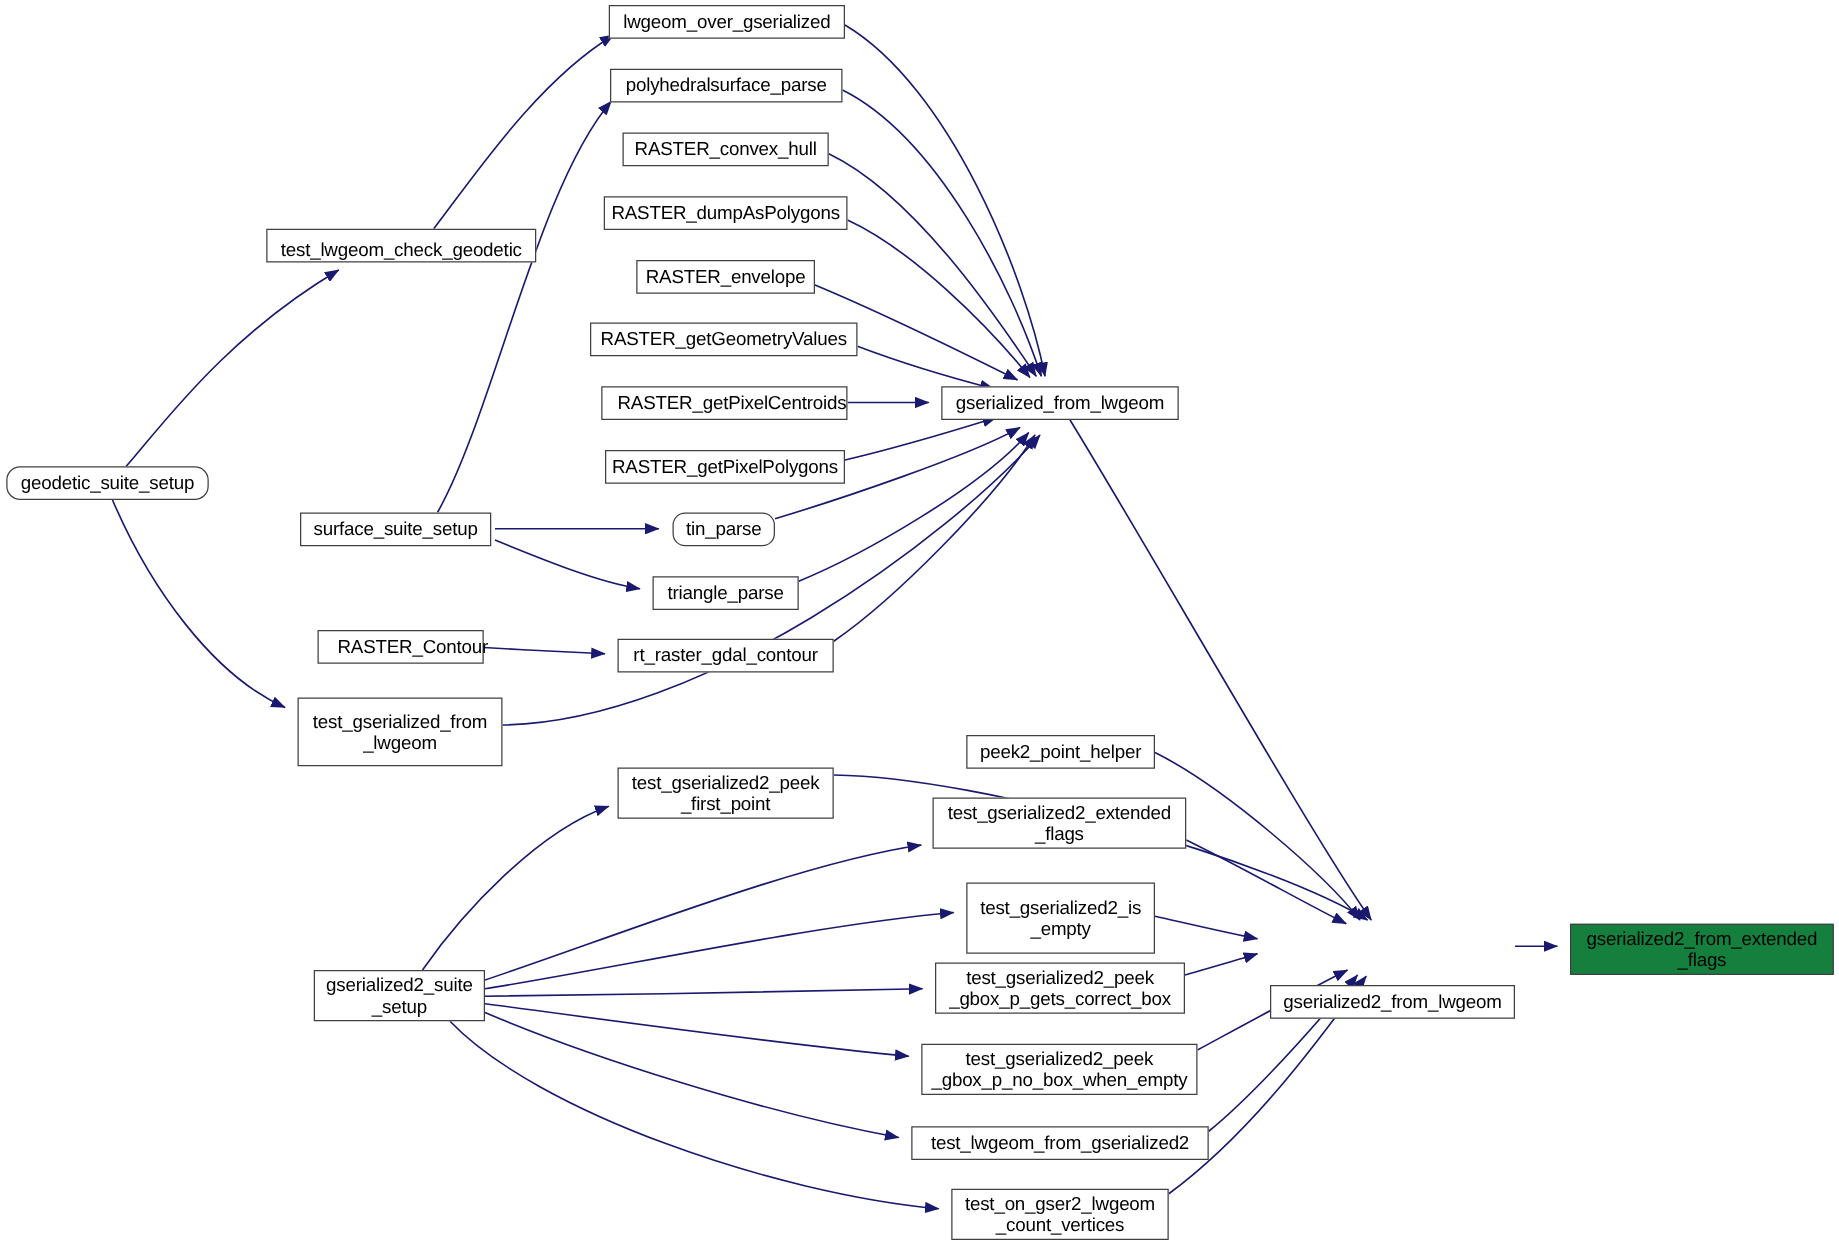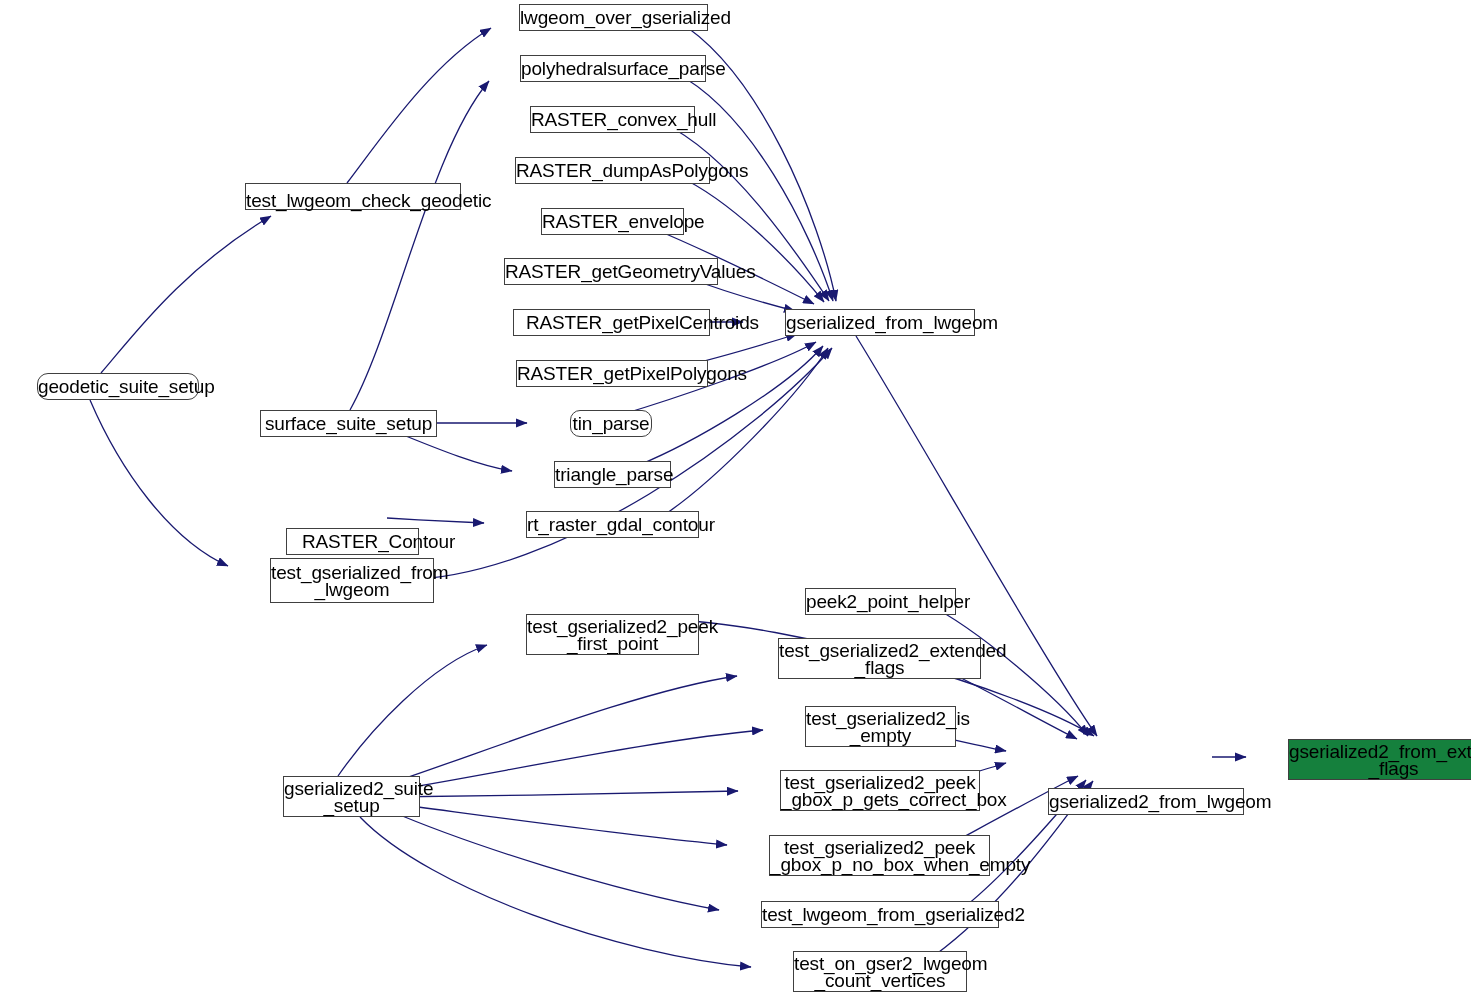--- a/index.html
+++ b/index.html
@@ -26,26 +26,25 @@
   .node {
     position: absolute;
     box-sizing: border-box;
     background: #ffffff;
     border: 1px solid #404040;
     display: flex;
     align-items: center;
     justify-content: center;
     text-align: center;
     color: #000000;
-    font-size: 19px;
+    font-size: 15px;
     line-height: 17px;
     letter-spacing: -0.15px;
     white-space: pre;
     z-index: 2;
-    margin-left: 32px;
   }
   .node.highlight {
     background: #15803d;
     border-color: #404040;
   }
   .node .lbl {
     display: block;
     width: 100%;
   }
 </style>
@@ -105,31 +104,31 @@
       <div class="node" style="left: 483px; top: 157px; width: 195px; height: 27px;"><span class="lbl">RASTER_dumpAsPolygons</span></div>
       <div class="node" style="left: 509px; top: 208px; width: 143px; height: 27px;"><span class="lbl">RASTER_envelope</span></div>
       <div class="node" style="left: 472px; top: 258px; width: 214px; height: 27px; justify-content: flex-end;"><span class="lbl">RASTER_getGeometryValues</span></div>
       <div class="node" style="left: 481px; top: 309px; width: 197px; height: 27px; padding-left: 12px;"><span class="lbl">RASTER_getPixelCentroids</span></div>
       <div class="node" style="left: 484px; top: 360px; width: 192px; height: 27px;"><span class="lbl">RASTER_getPixelPolygons</span></div>
       <div class="node" style="left: 538px; top: 410px; width: 82px; height: 27px; border-radius: 10px;"><span class="lbl">tin_parse</span></div>
       <div class="node" style="left: 522px; top: 461px; width: 117px; height: 27px;"><span class="lbl">triangle_parse</span></div>
       <div class="node" style="left: 494px; top: 511px; width: 173px; height: 27px;"><span class="lbl">rt_raster_gdal_contour</span></div>
       <div class="node" style="left: 213px; top: 183px; width: 216px; height: 27px; align-items: flex-end;"><span class="lbl">test_lwgeom_check_geodetic</span></div>
       <div class="node" style="left: 5px; top: 373px; width: 162px; height: 27px; border-radius: 11px;"><span class="lbl">geodetic_suite_setup</span></div>
-      <div class="node" style="left: 228px; top: 410px; width: 177px; height: 27px;"><span class="lbl">surface_suite_setup</span></div>
-      <div class="node" style="left: 254px; top: 528px; width: 133px; height: 27px; padding-left: 15px;"><span class="lbl">RASTER_Contour</span></div>
-      <div class="node" style="left: 238px; top: 558px; width: 164px; height: 45px;"><span class="lbl">test_gserialized_from
+      <div class="node" style="left: 240px; top: 410px; width: 153px; height: 27px;"><span class="lbl">surface_suite_setup</span></div>
+      <div class="node" style="left: 254px; top: 504px; width: 133px; height: 27px; padding-left: 15px;"><span class="lbl">RASTER_Contour</span></div>
+      <div class="node" style="left: 238px; top: 558px; width: 164px; height: 55px;"><span class="lbl">test_gserialized_from
 _lwgeom</span></div>
       <div class="node" style="left: 753px; top: 309px; width: 190px; height: 27px;"><span class="lbl">gserialized_from_lwgeom</span></div>
       <div class="node" style="left: 494px; top: 614px; width: 173px; height: 41px;"><span class="lbl">test_gserialized2_peek
 _first_point</span></div>
       <div class="node" style="left: 773px; top: 588px; width: 151px; height: 27px;"><span class="lbl">peek2_point_helper</span></div>
       <div class="node" style="left: 746px; top: 638px; width: 203px; height: 41px;"><span class="lbl">test_gserialized2_extended
 _flags</span></div>
-      <div class="node" style="left: 773px; top: 706px; width: 151px; height: 41px; justify-content: flex-end;"><span class="lbl">test_gserialized2_is
+      <div class="node" style="left: 773px; top: 706px; width: 151px; height: 57px; justify-content: flex-end;"><span class="lbl">test_gserialized2_is
 _empty</span></div>
       <div class="node" style="left: 748px; top: 770px; width: 200px; height: 41px;"><span class="lbl">test_gserialized2_peek
 _gbox_p_gets_correct_box</span></div>
       <div class="node" style="left: 737px; top: 835px; width: 221px; height: 41px;"><span class="lbl">test_gserialized2_peek
 _gbox_p_no_box_when_empty</span></div>
       <div class="node" style="left: 729px; top: 901px; width: 238px; height: 27px;"><span class="lbl">test_lwgeom_from_gserialized2</span></div>
       <div class="node" style="left: 761px; top: 951px; width: 174px; height: 41px;"><span class="lbl">test_on_gser2_lwgeom
 _count_vertices</span></div>
       <div class="node" style="left: 251px; top: 776px; width: 137px; height: 41px;"><span class="lbl">gserialized2_suite
 _setup</span></div>

